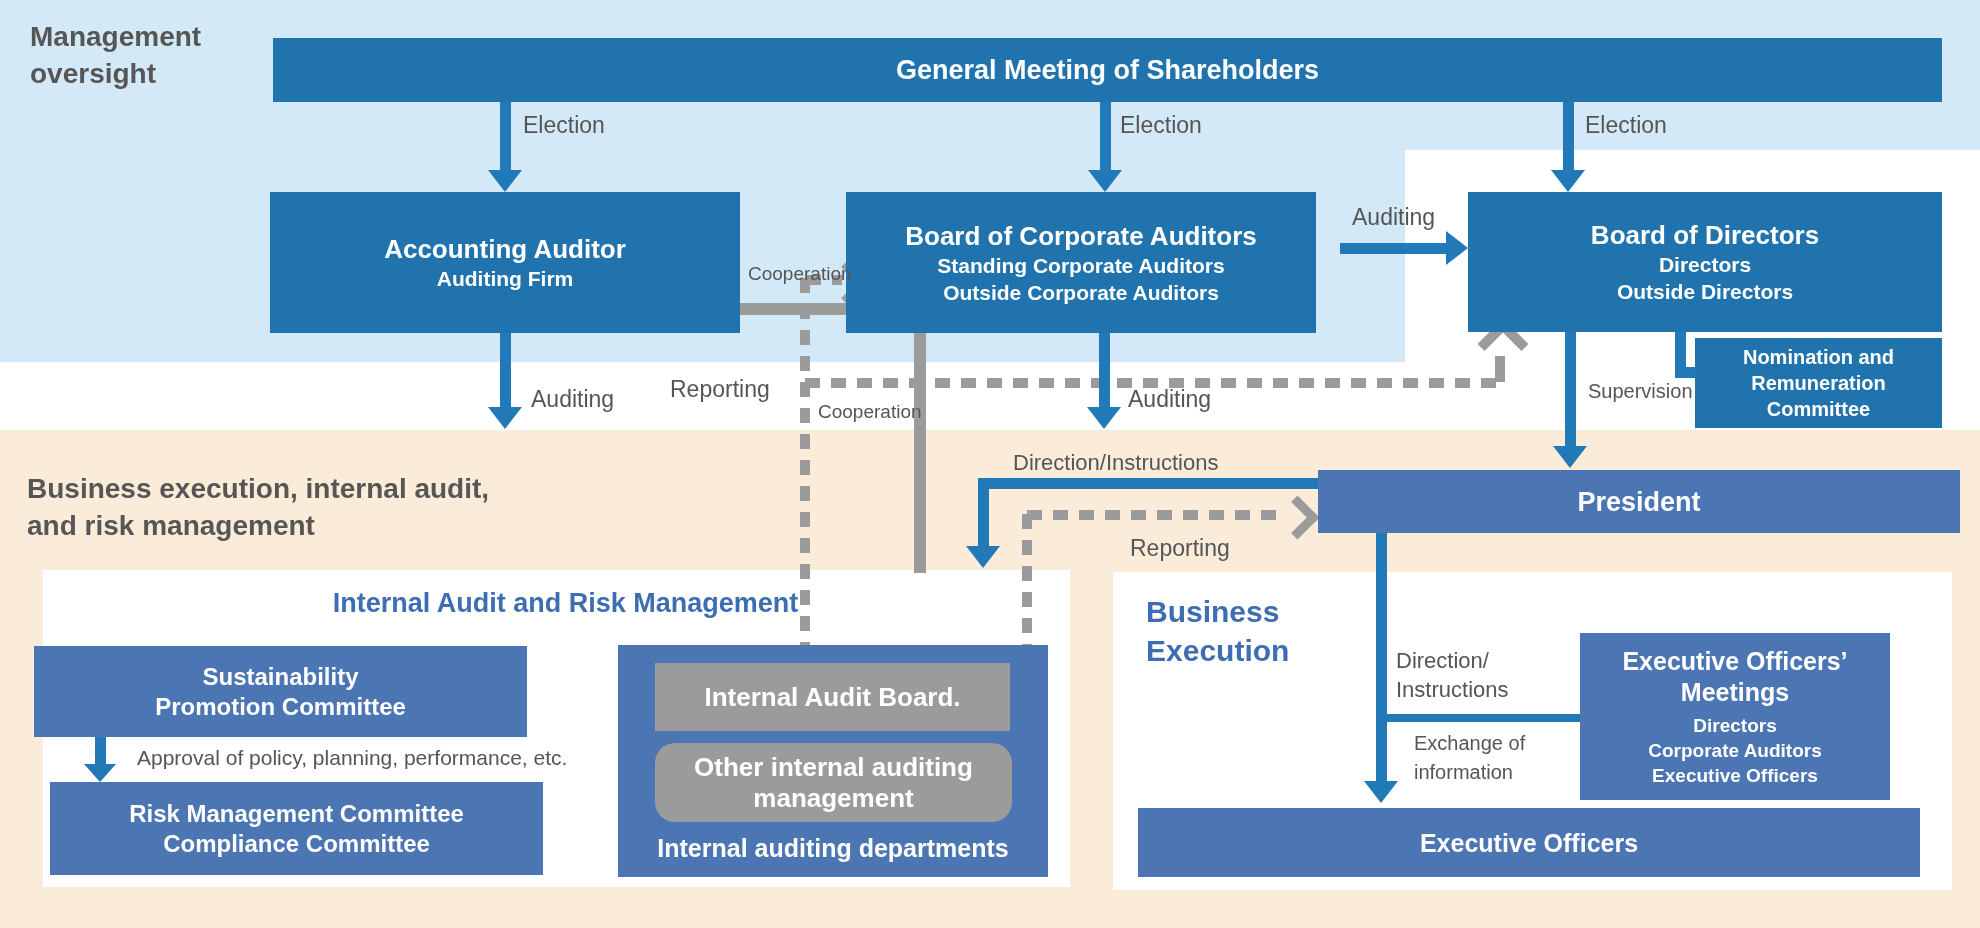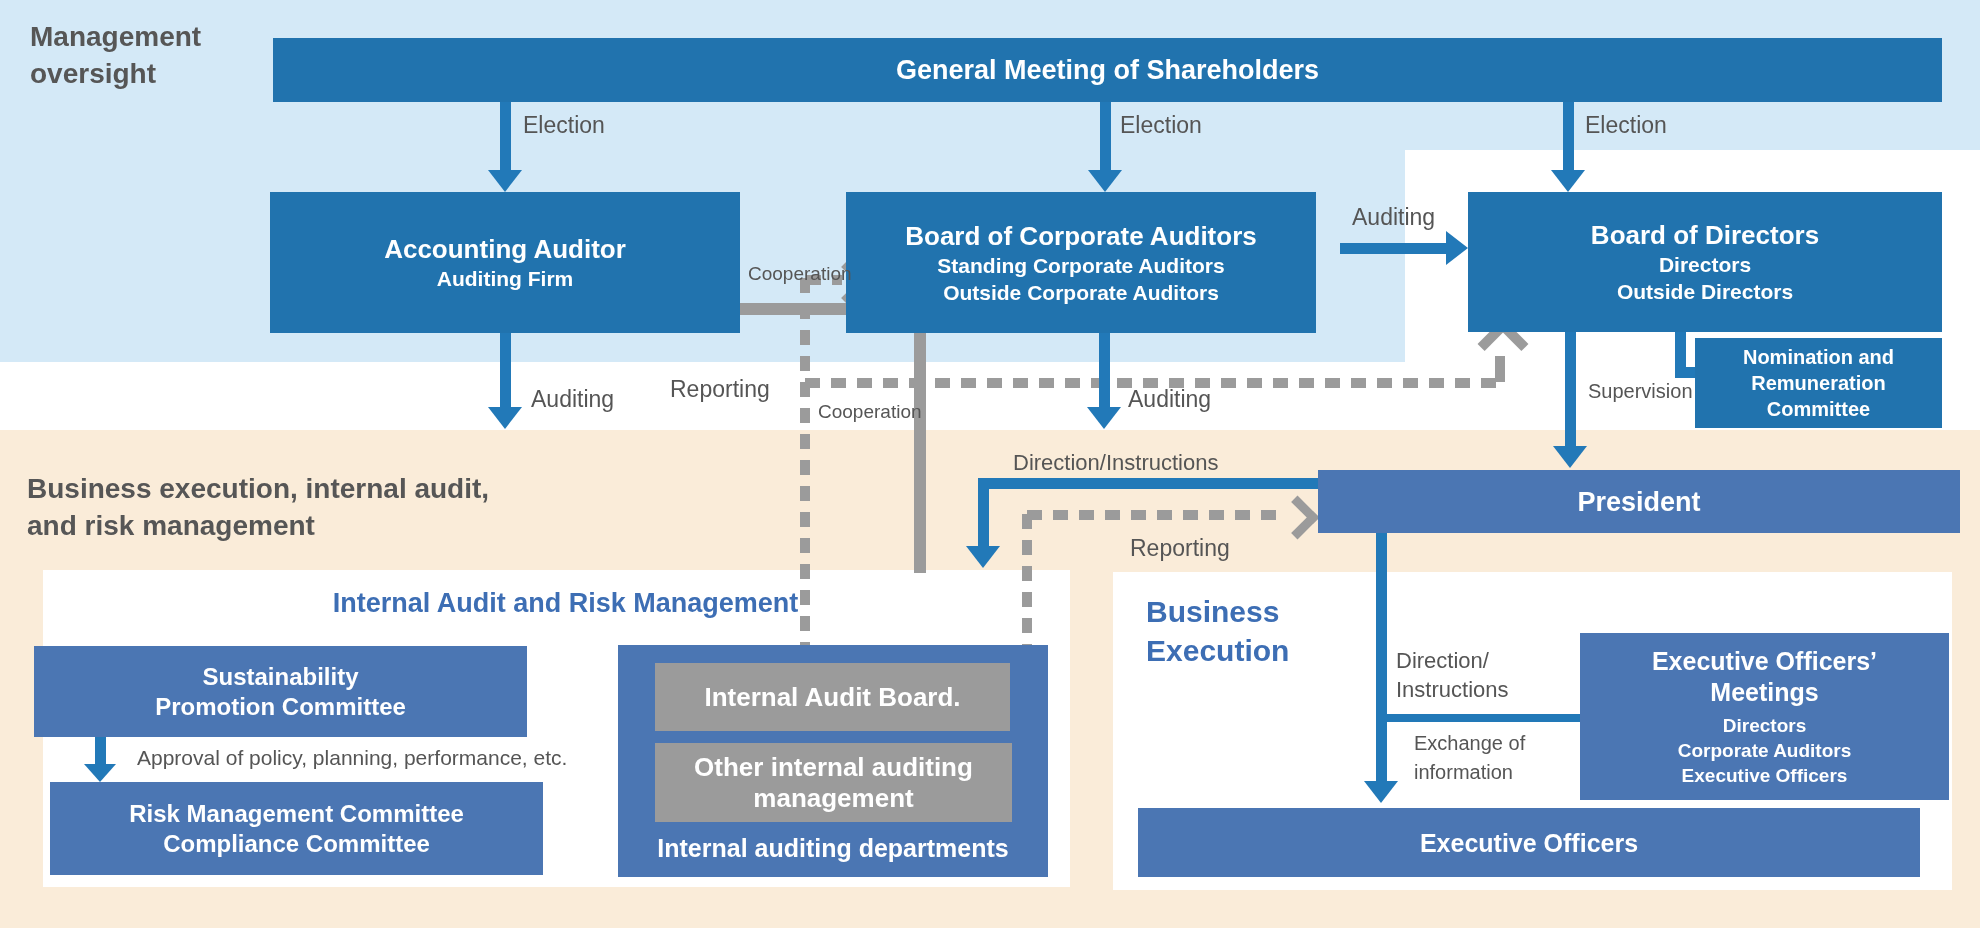--- a/index.html
+++ b/index.html
@@ -141,28 +141,28 @@
 
   <div class="box box-med" style="left:50px;top:782px;width:493px;height:93px;">
     <div class="t24">Risk Management Committee</div>
     <div class="t24">Compliance Committee</div>
   </div>
 
   <div class="box box-med" style="left:618px;top:645px;width:430px;height:232px;justify-content:flex-start;">
     <div class="box box-gray" style="left:37px;top:18px;width:355px;height:68px;">
       <div class="t26">Internal Audit Board.</div>
     </div>
-    <div class="box box-gray" style="left:37px;top:98px;width:357px;height:79px;">
+    <div class="box box-gray" style="left:37px;top:98px;width:357px;height:79px;border-radius:20px;">
       <div class="t26" style="line-height:31px">Other internal auditing</div>
       <div class="t26" style="line-height:31px">management</div>
     </div>
     <div class="abs t24" style="left:0;top:188px;width:430px;font-size:25px;">Internal auditing departments</div>
   </div>
 
-  <div class="box box-med" style="left:1580px;top:633px;width:369px;height:167px;">
+  <div class="box box-med" style="left:1580px;top:633px;width:310px;height:167px;">
     <div class="t24" style="font-size:25px;line-height:31px">Executive Officers’</div>
     <div class="t24" style="font-size:25px;line-height:31px">Meetings</div>
     <div class="t19" style="margin-top:5px">Directors</div>
     <div class="t19">Corporate Auditors</div>
     <div class="t19">Executive Officers</div>
   </div>
 
   <div class="box box-med" style="left:1138px;top:808px;width:782px;height:69px;">
     <div class="t24" style="font-size:25px">Executive Officers</div>
   </div>

